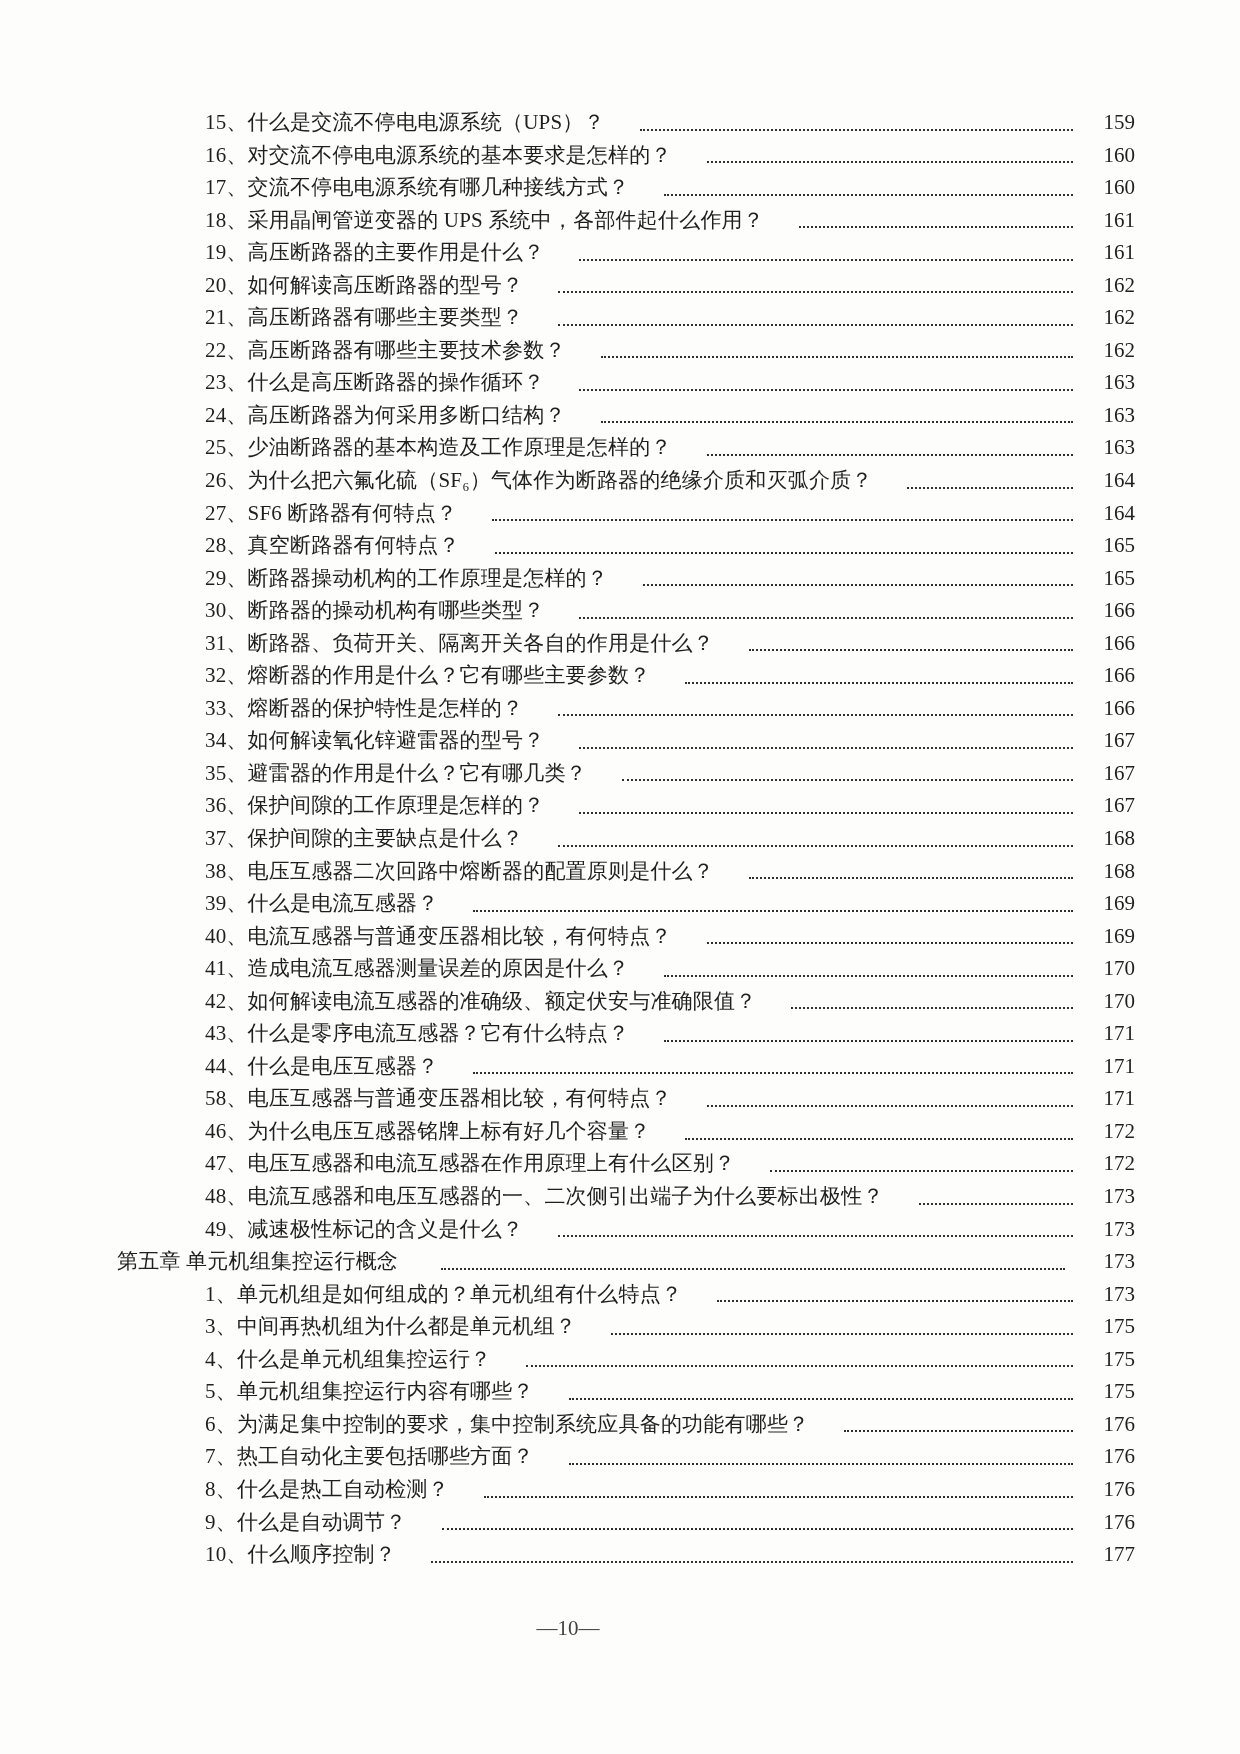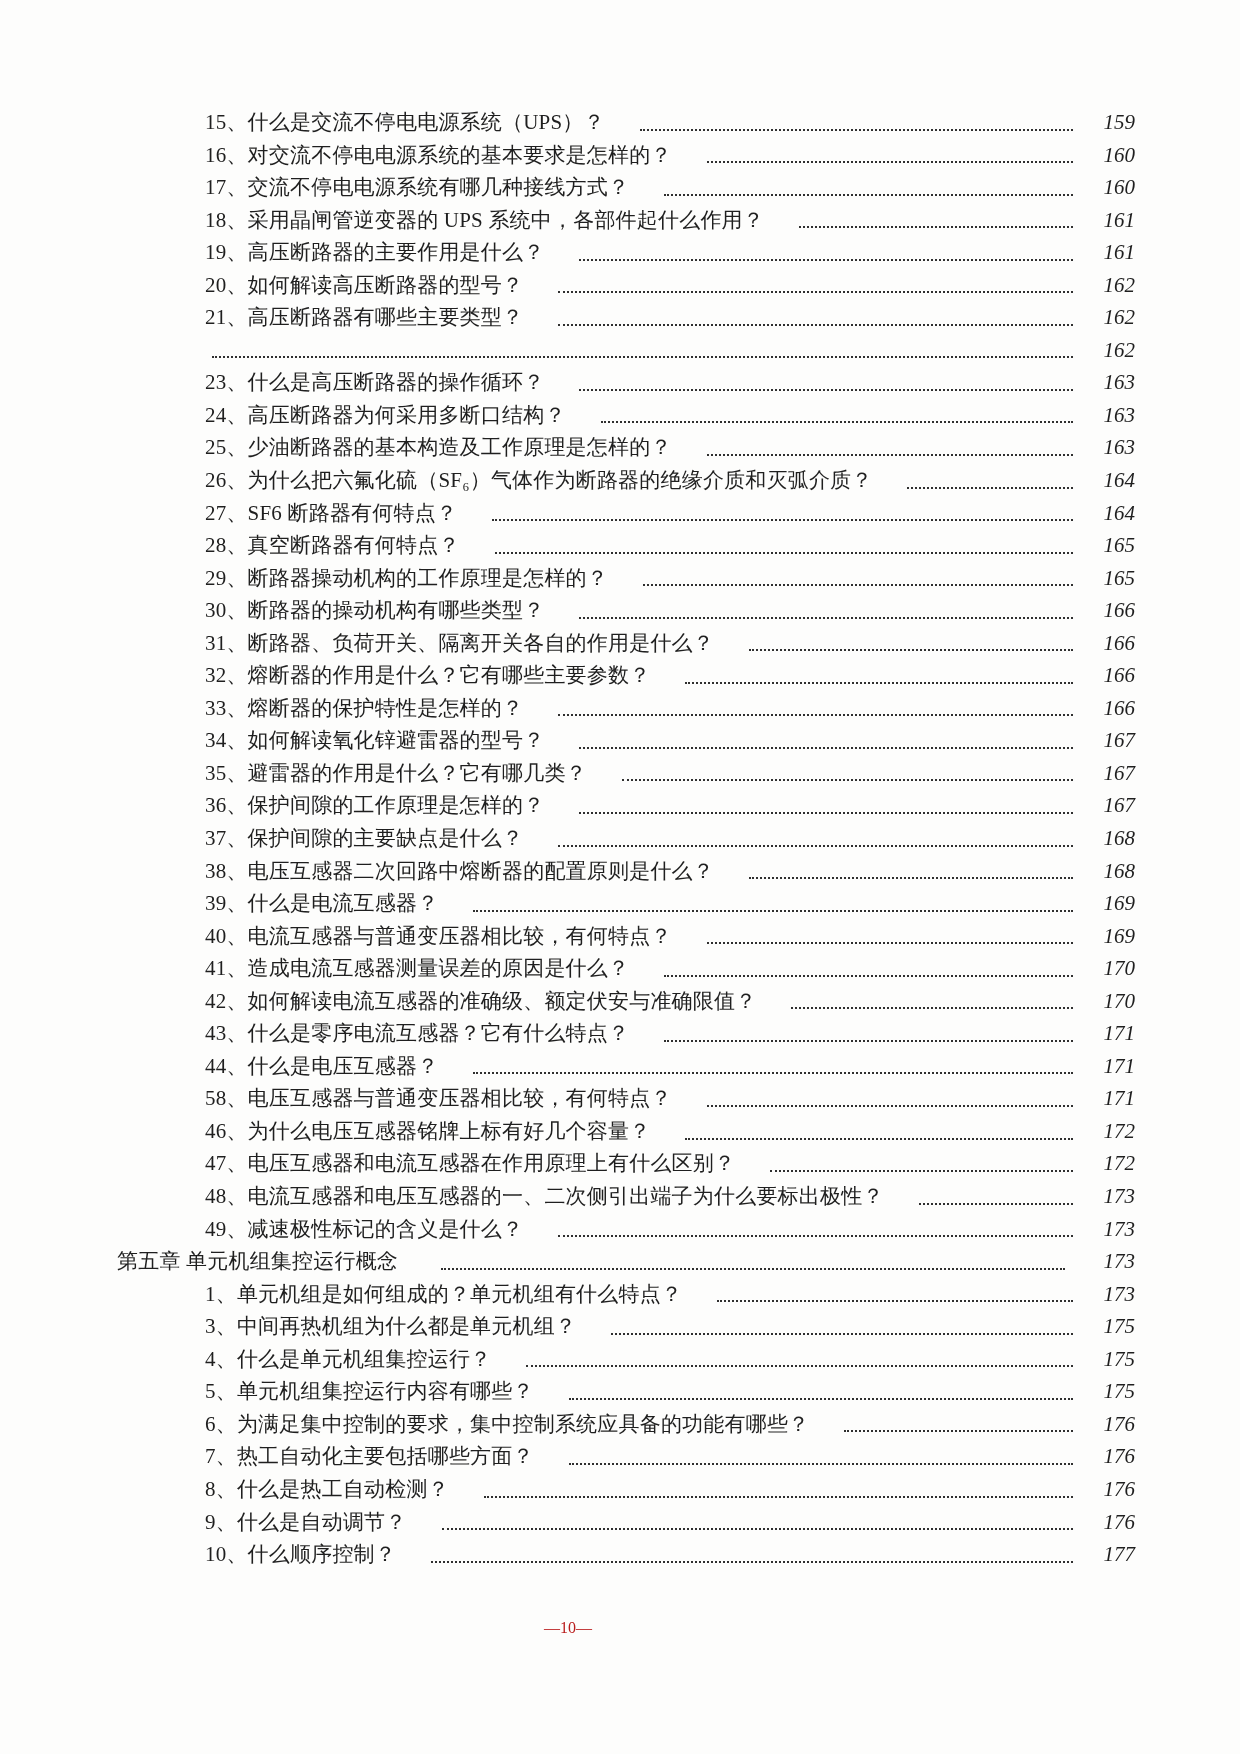--- a/index.html
+++ b/index.html
@@ -45,31 +45,30 @@
     flex: 1;
     min-width: 12px;
     border-bottom: 2.2px dotted #2f2f2f;
     margin: 0 3px 8px 7px;
     align-self: flex-end;
   }
   .pg {
     font-size: 21px;
     line-height: 32.56px;
     white-space: nowrap;
-    font-style: italic;
   }
   .footer {
     position: absolute;
     top: 1612px;
     left: 0;
     width: 1136px;
     text-align: center;
-    font-size: 16px;
+    font-size: 21px;
     line-height: 32px;
-    color: #b91c1c;
+    color: #404040;
   }
 </style>
 </head>
 <body>
 
 <div class="page">
 
   <div class="toc">
       <div class="row item">
       <span class="t">15、什么是交流不停电电源系统（UPS）？</span>
@@ -100,20 +99,21 @@
       <span class="t">20、如何解读高压断路器的型号？</span>
       <span class="leader"></span>
       <span class="pg">162</span>
     </div>
       <div class="row item">
       <span class="t">21、高压断路器有哪些主要类型？</span>
       <span class="leader"></span>
       <span class="pg">162</span>
     </div>
       <div class="row item">
+      <span class="t">22、高压断路器有哪些主要技术参数？</span>
       <span class="leader"></span>
       <span class="pg">162</span>
     </div>
       <div class="row item">
       <span class="t">23、什么是高压断路器的操作循环？</span>
       <span class="leader"></span>
       <span class="pg">163</span>
     </div>
       <div class="row item">
       <span class="t">24、高压断路器为何采用多断口结构？</span>

